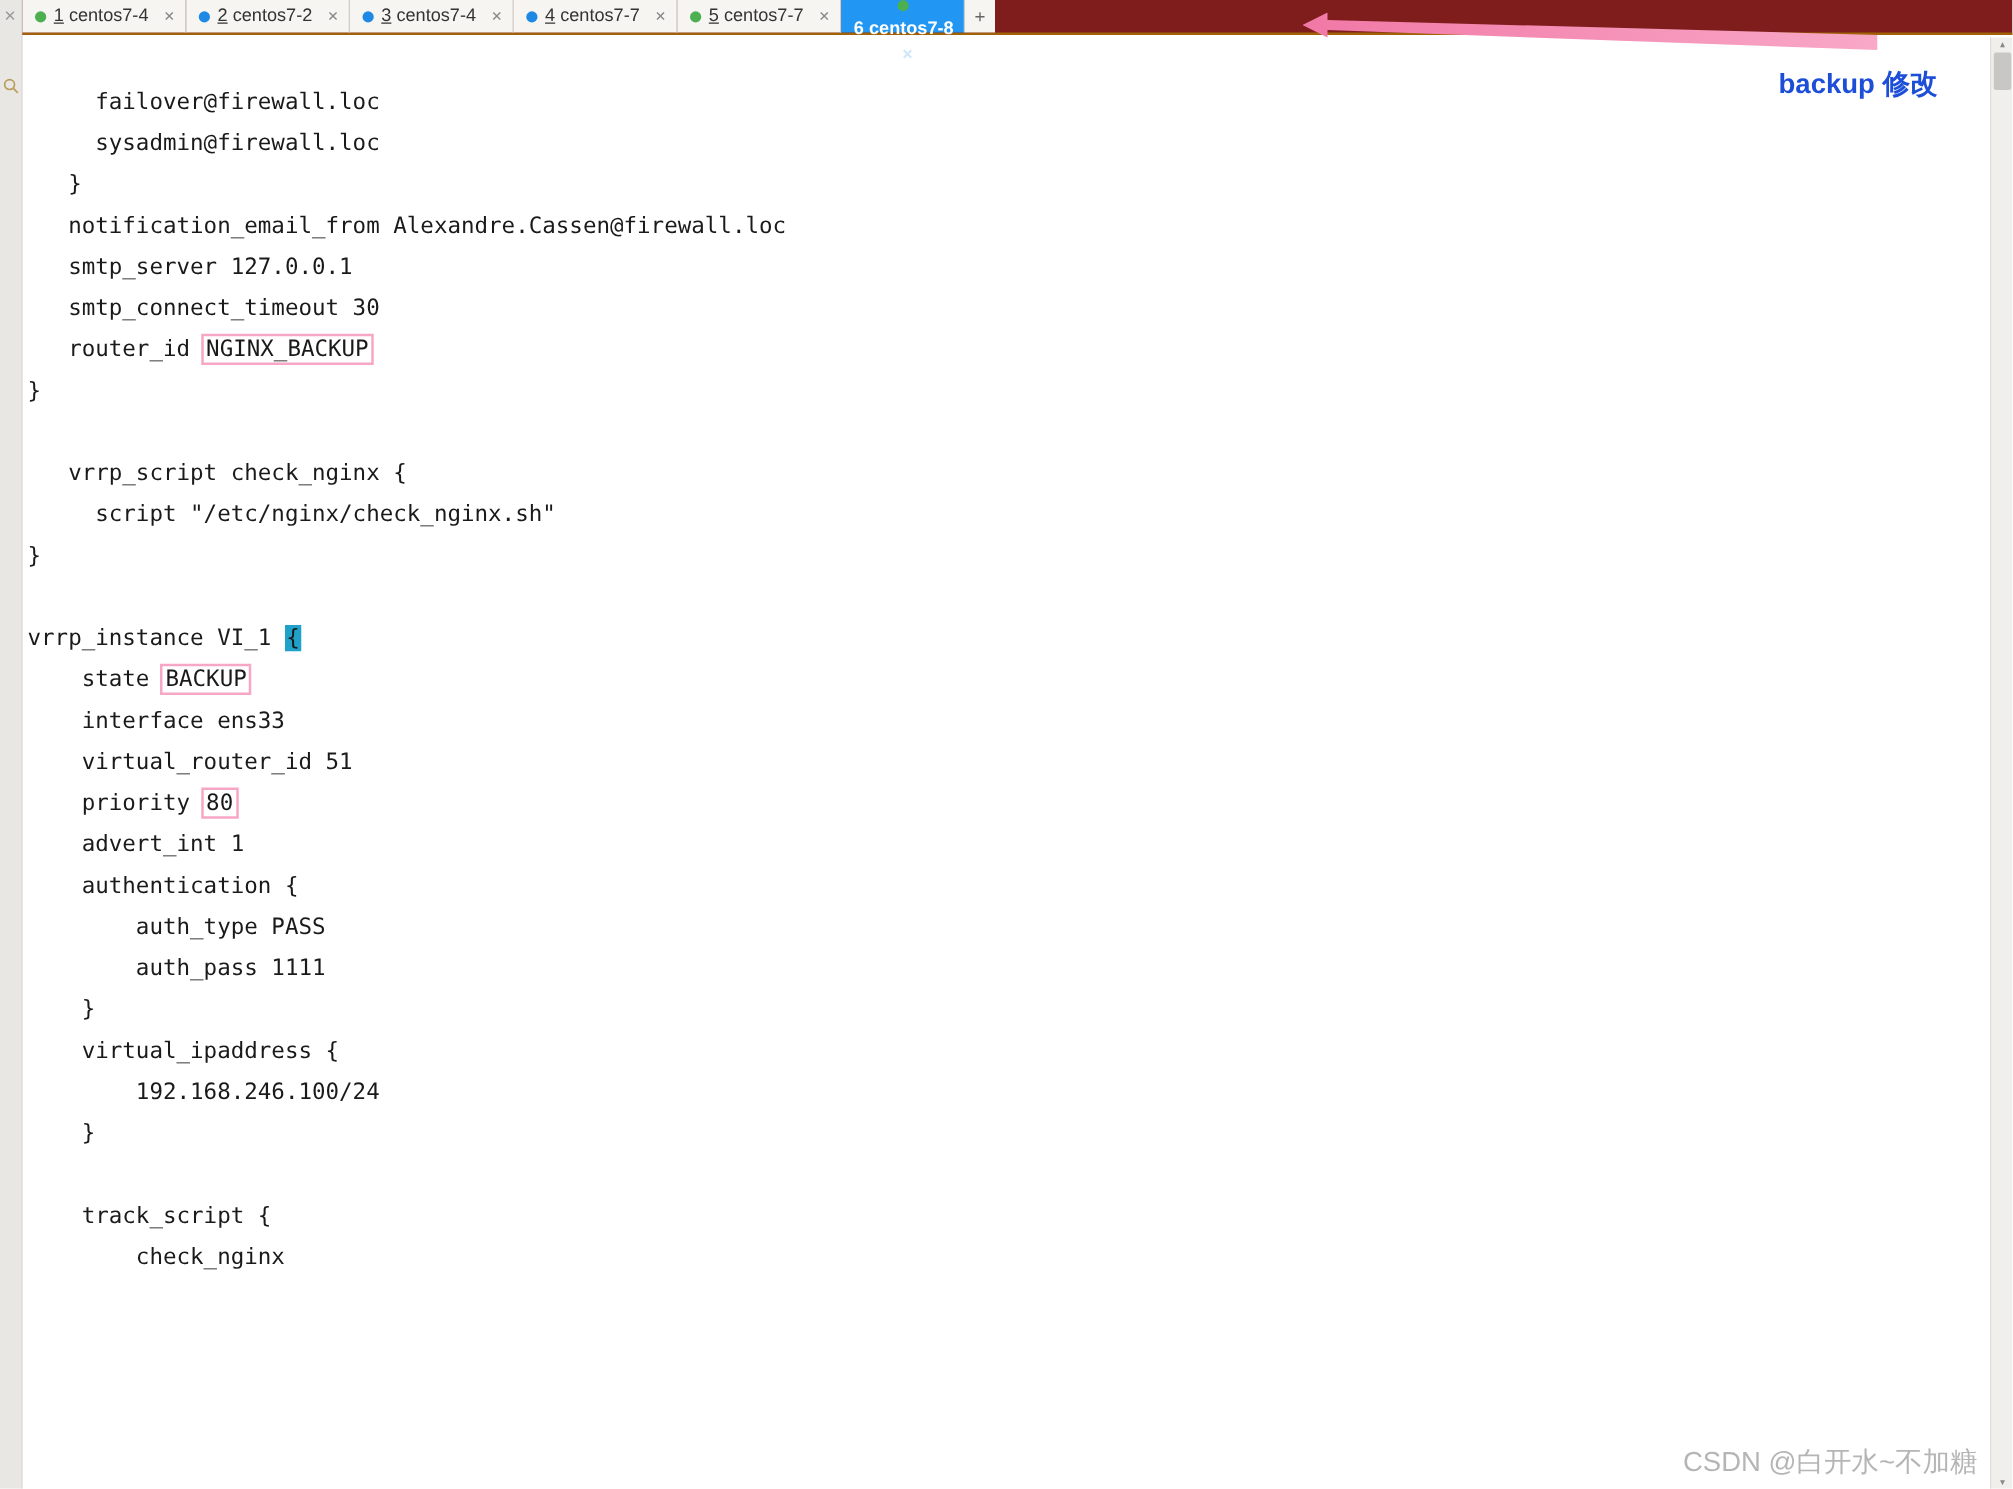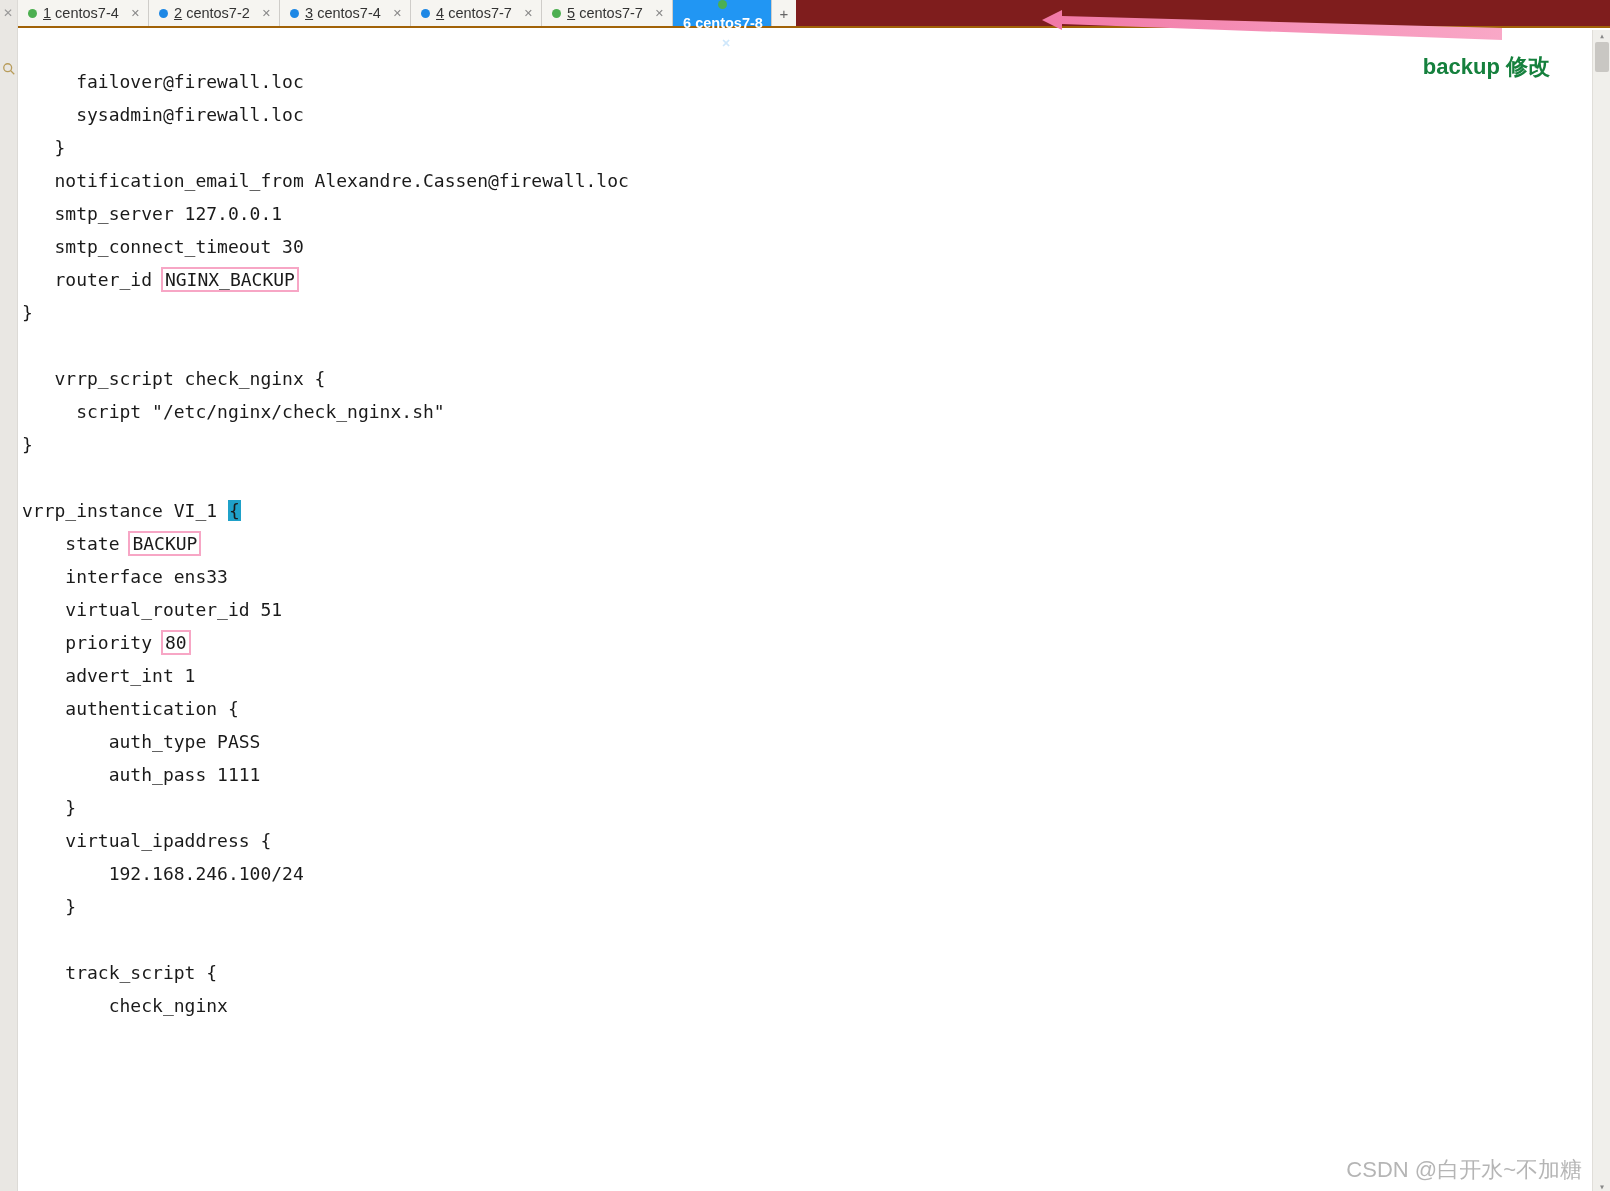--- a/index.html
+++ b/index.html
@@ -113,21 +113,21 @@
     }
     .hl-box {
       border: 2px solid #f7a6c5;
       padding: 0 2px;
       margin: -2px -2px;
     }
     .annotation {
       position: absolute;
       right: 60px;
       top: 52px;
-      color: #15803d;
+      color: #1d4ed8;
       font-family: "Microsoft YaHei", sans-serif;
       font-size: 22px;
       font-weight: bold;
     }
     .arrow {
       position: absolute;
       top: 10px;
       left: 1042px;
       pointer-events: none;
     }

